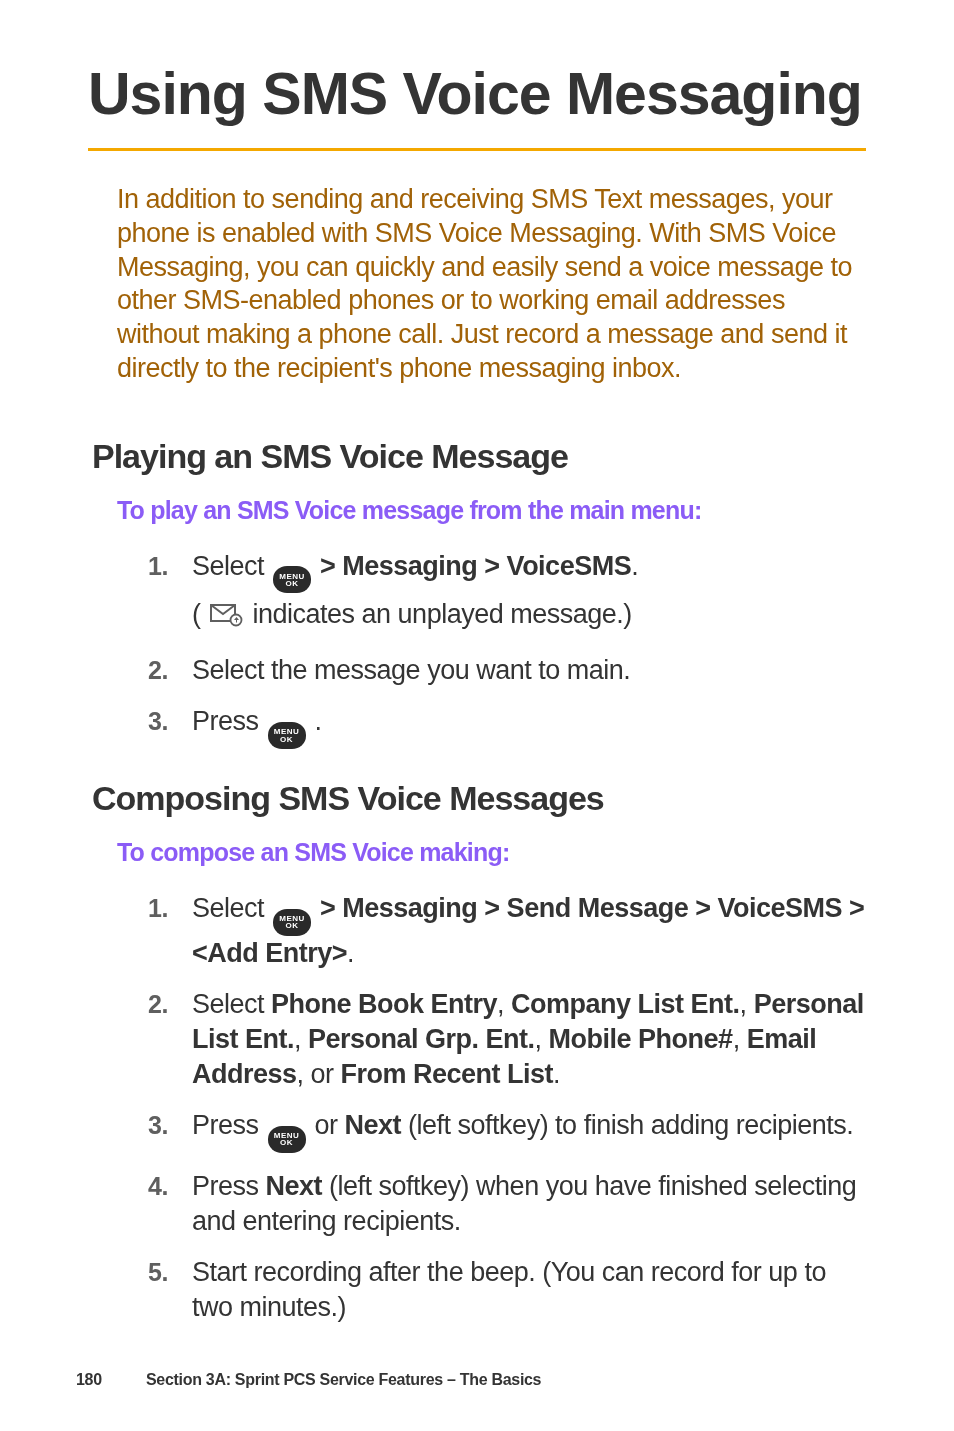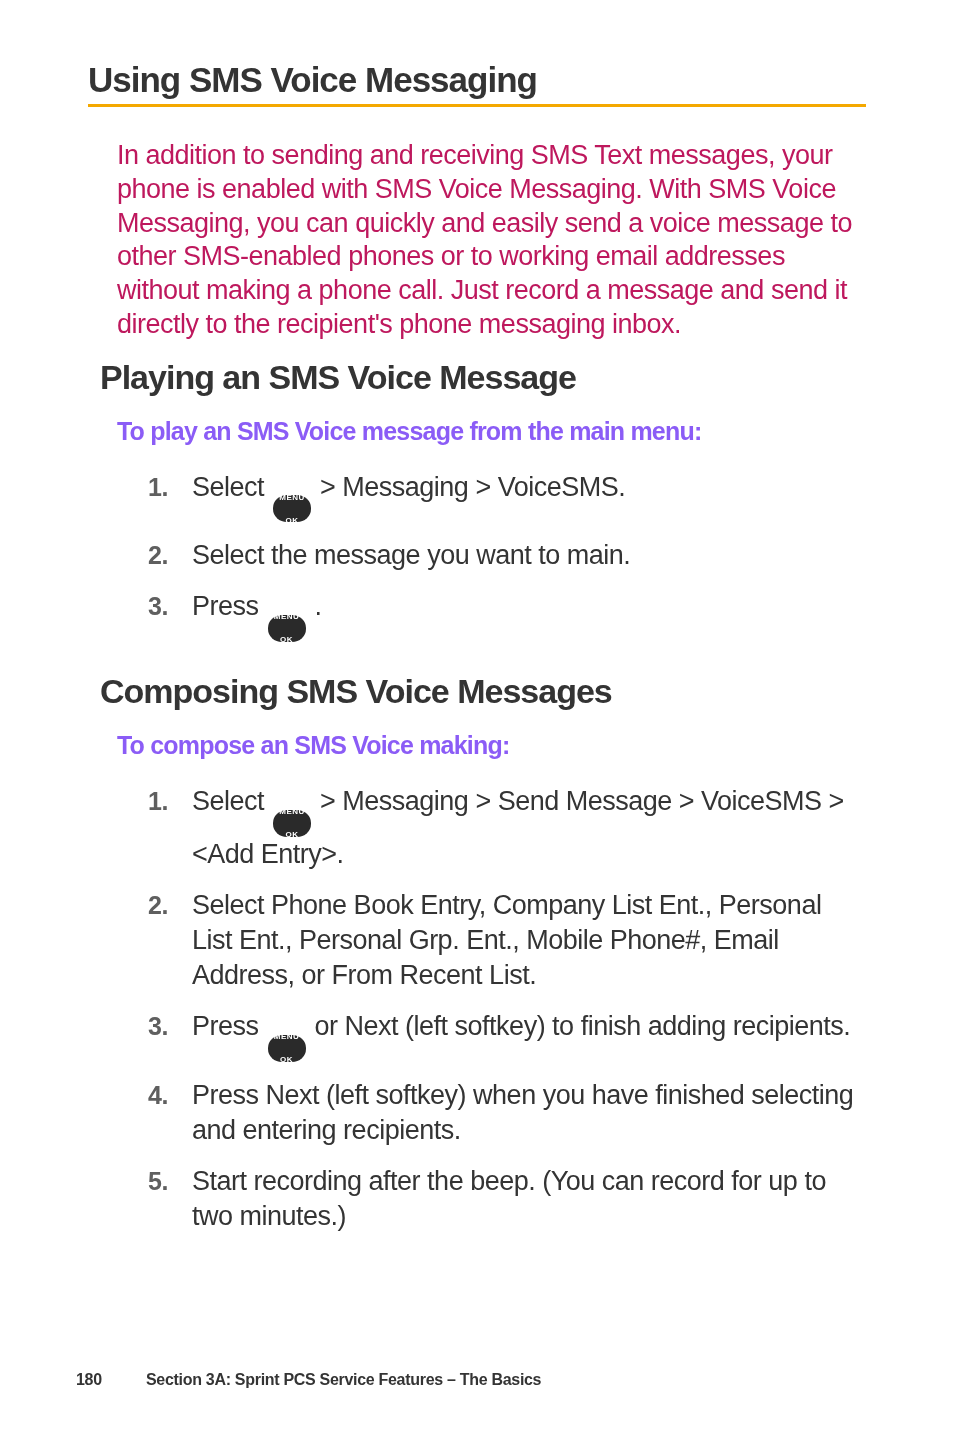--- a/index.html
+++ b/index.html
@@ -10,45 +10,45 @@
     body {
       width: 954px;
       height: 1431px;
       background: #ffffff;
       font-family: "Myriad Pro", "Segoe UI", -apple-system, sans-serif;
       color: #343434;
       padding: 60px 88px 40px 88px;
       position: relative;
     }
     .h1 {
-      font-size: 35px;
+      font-size: 59px;
       font-weight: 700;
       color: #343434;
       letter-spacing: -1px;
-      margin-bottom: 4px;
+      margin-bottom: 20px;
     }
     .h1-underline {
       border: none;
       border-top: 3px solid #f4a800;
       margin-bottom: 32px;
     }
     .intro-para {
       font-size: 27px;
       line-height: 1.25;
-      color: #be185d;
+      color: #a16207;
       margin-left: 29px;
-      margin-bottom: 16px;
+      margin-bottom: 51px;
       letter-spacing: -0.5px;
     }
     .h2 {
       font-size: 34px;
       font-weight: 700;
       color: #343434;
       letter-spacing: -1px;
-      margin-left: 12px;
+      margin-left: 4px;
       margin-bottom: 20px;
     }
     .subhead {
       font-size: 25px;
       font-weight: 700;
       color: #8b5cf6;
       letter-spacing: -0.8px;
       margin-left: 29px;
       margin-bottom: 24px;
     }
@@ -76,39 +76,38 @@
     }
     .step-body {
       flex: 1;
       color: #343434;
     }
     .step-body-sub {
       display: block;
       margin-top: 4px;
     }
     .bold {
-      font-weight: 400;
+      font-weight: 700;
     }
     .menu-key {
       display: inline-flex;
       align-items: center;
       justify-content: center;
       width: 38px;
       height: 27px;
       background: #2a2a2a;
       border-radius: 14px / 13px;
       color: #fff;
       font-size: 8px;
       font-weight: 700;
       line-height: 0.9;
       text-align: center;
       flex-direction: column;
       vertical-align: -4px;
       margin: 0 2px;
-      gap: 16px;
     }
     .menu-key .l1 { letter-spacing: 0.5px; }
     .menu-key .l2 { letter-spacing: 0.5px; }
     .envelope-icon {
       display: inline-block;
       vertical-align: -5px;
       margin: 0 2px;
     }
     .footer {
       position: absolute;
@@ -136,20 +135,28 @@
 <p class="subhead">To play an SMS Voice message from the main menu:</p>
 
 <ol class="steps">
   <li>
     <span class="step-num">1.</span>
     <span class="step-body">
       <span>Select </span><span class="menu-key">
           <span class="l1">MENU</span>
           <span class="l2">OK</span>
         </span><span class="bold"> &gt; Messaging &gt; VoiceSMS</span><span>.</span>
+      <span class="step-body-sub">
+        <span>( </span><span class="envelope-icon"><svg width="34" height="26" viewBox="0 0 34 26">
+              <rect x="1" y="3" width="24" height="16" fill="#fff" stroke="#5f5f5f" stroke-width="2"></rect>
+              <path d="M1 3 L13 12 L25 3" fill="none" stroke="#5f5f5f" stroke-width="2"></path>
+              <circle cx="26" cy="18" r="5.5" fill="#fff" stroke="#5f5f5f" stroke-width="1.8"></circle>
+              <path d="M24 18 l2.5 -3 l2.5 3 l-2 0 l0 2.5 l-1 0 l0 -2.5 z" fill="#5f5f5f"></path>
+            </svg></span><span> indicates an unplayed message.)</span>
+      </span>
     </span>
   </li>
   <li>
     <span class="step-num">2.</span>
     <span class="step-body">Select the message you want to main.</span>
   </li>
   <li>
     <span class="step-num">3.</span>
     <span class="step-body">
       <span>Press </span><span class="menu-key">

